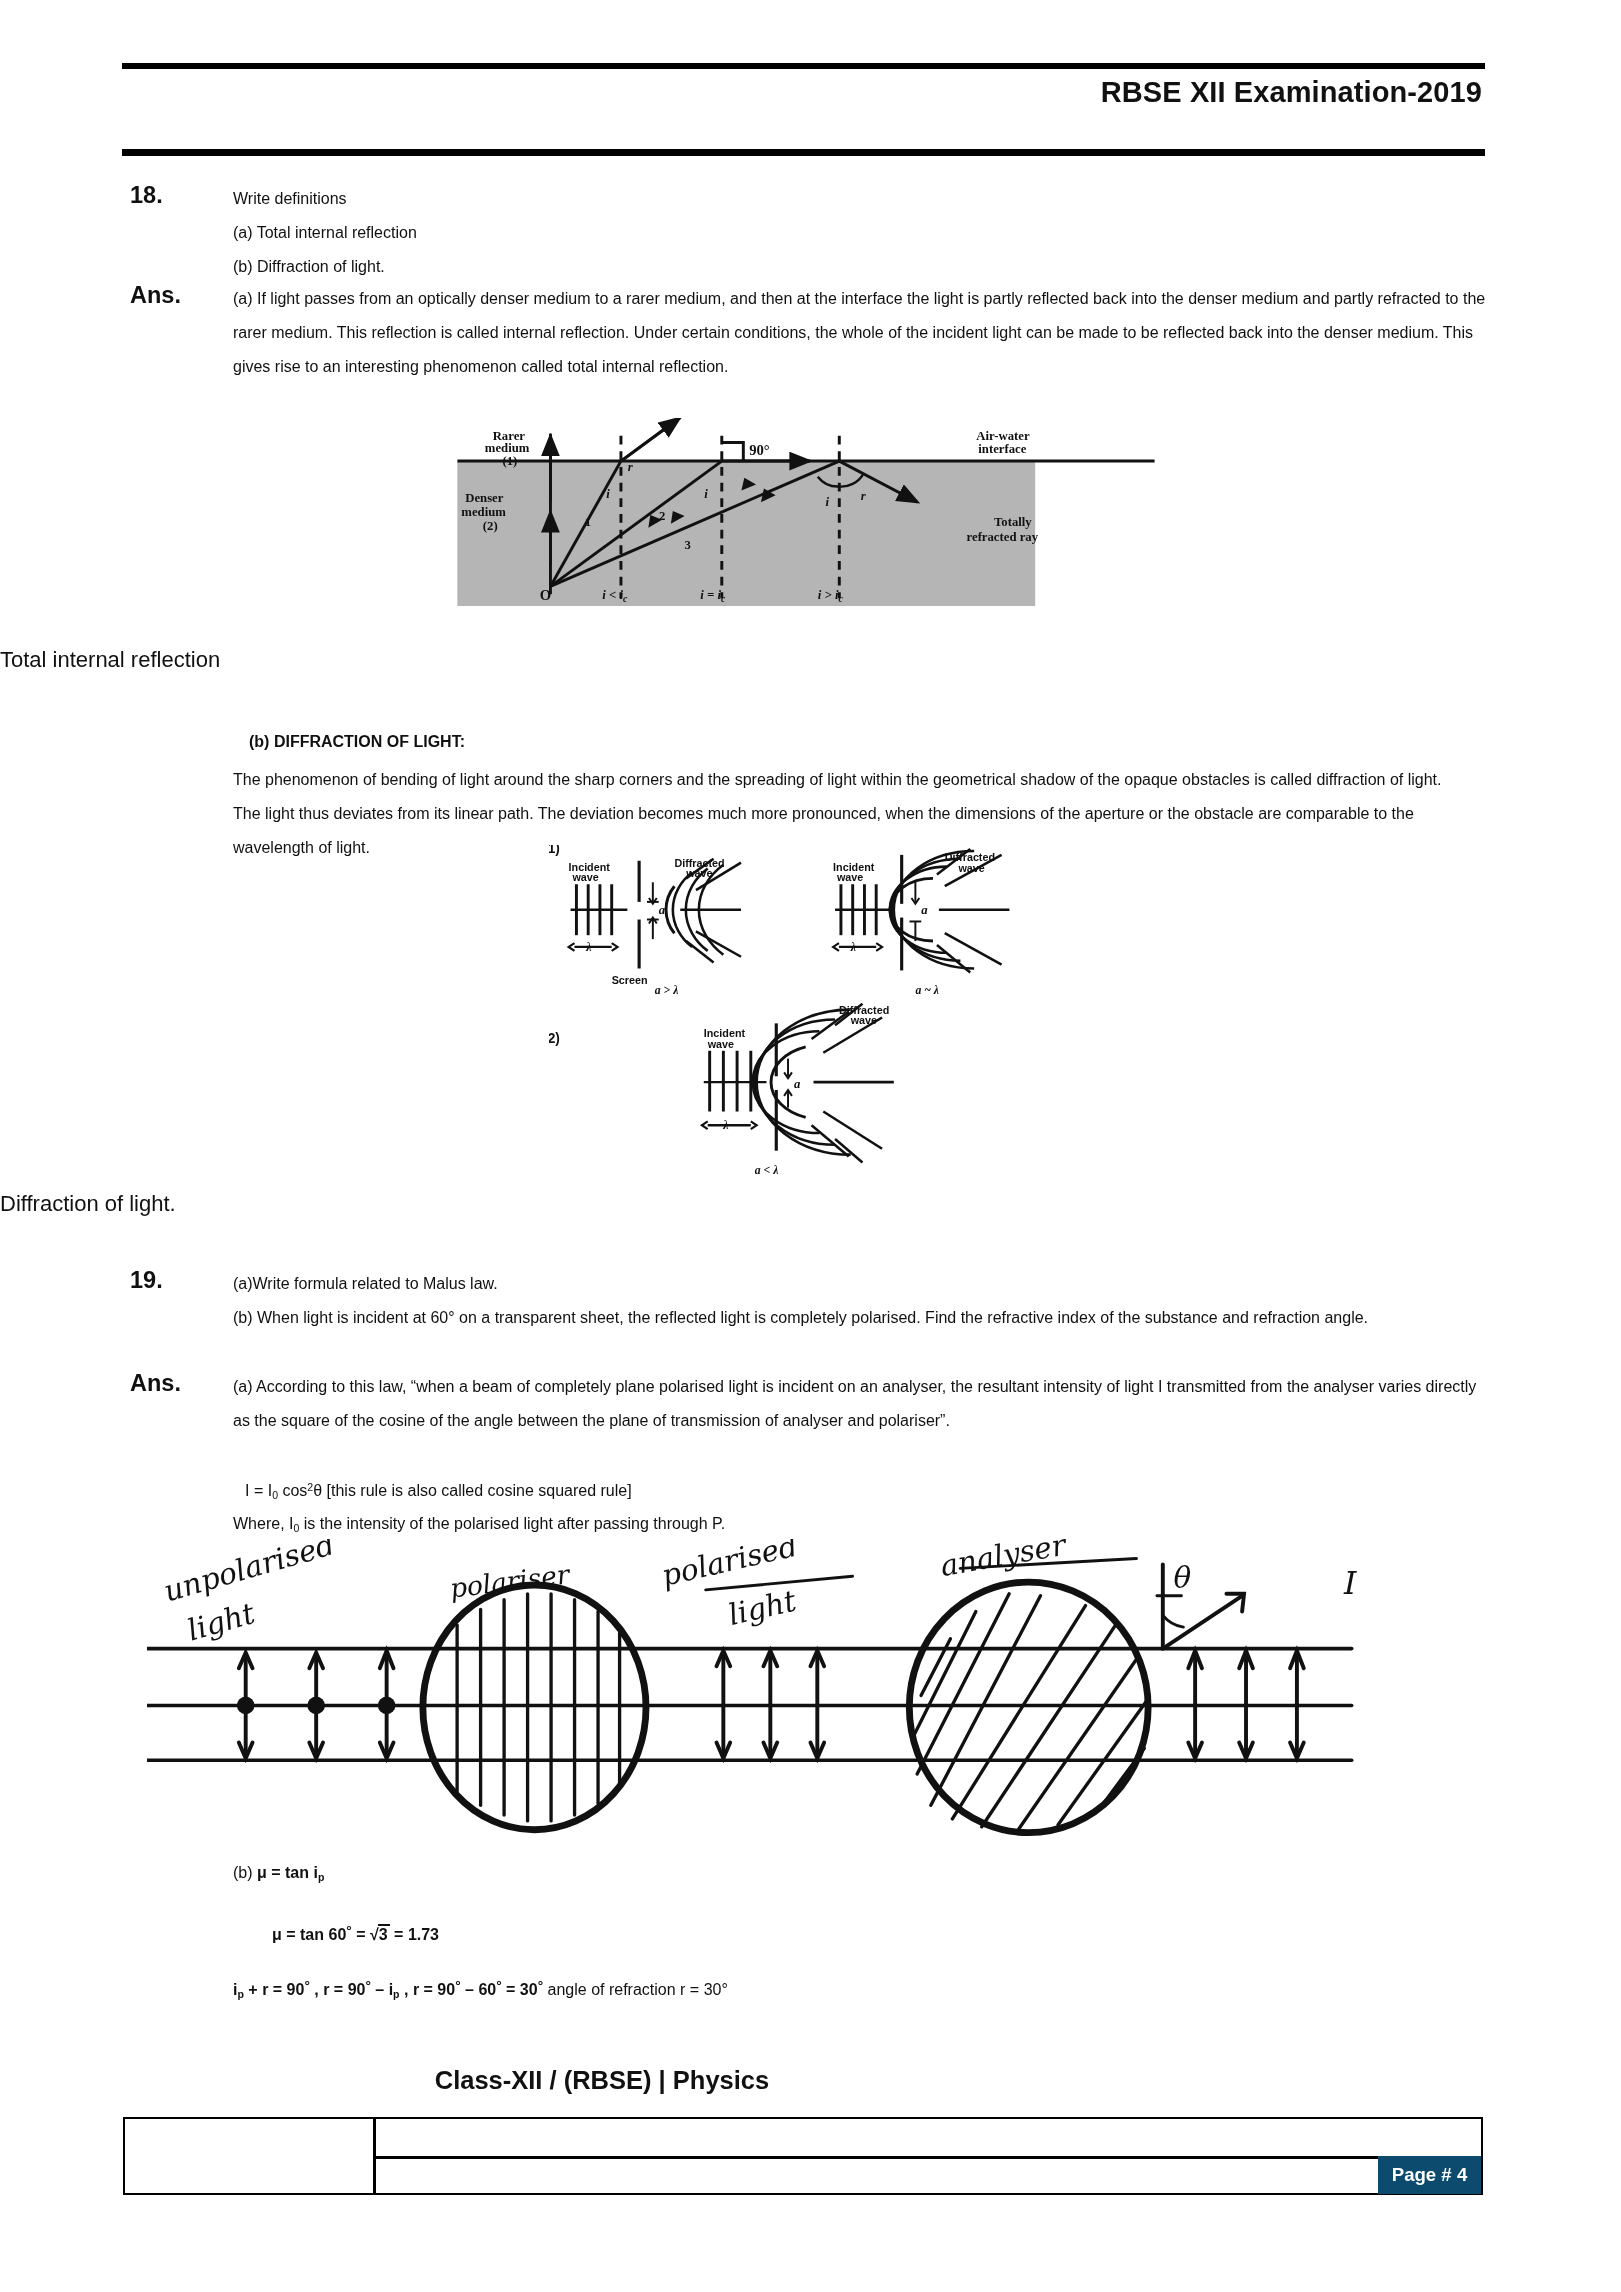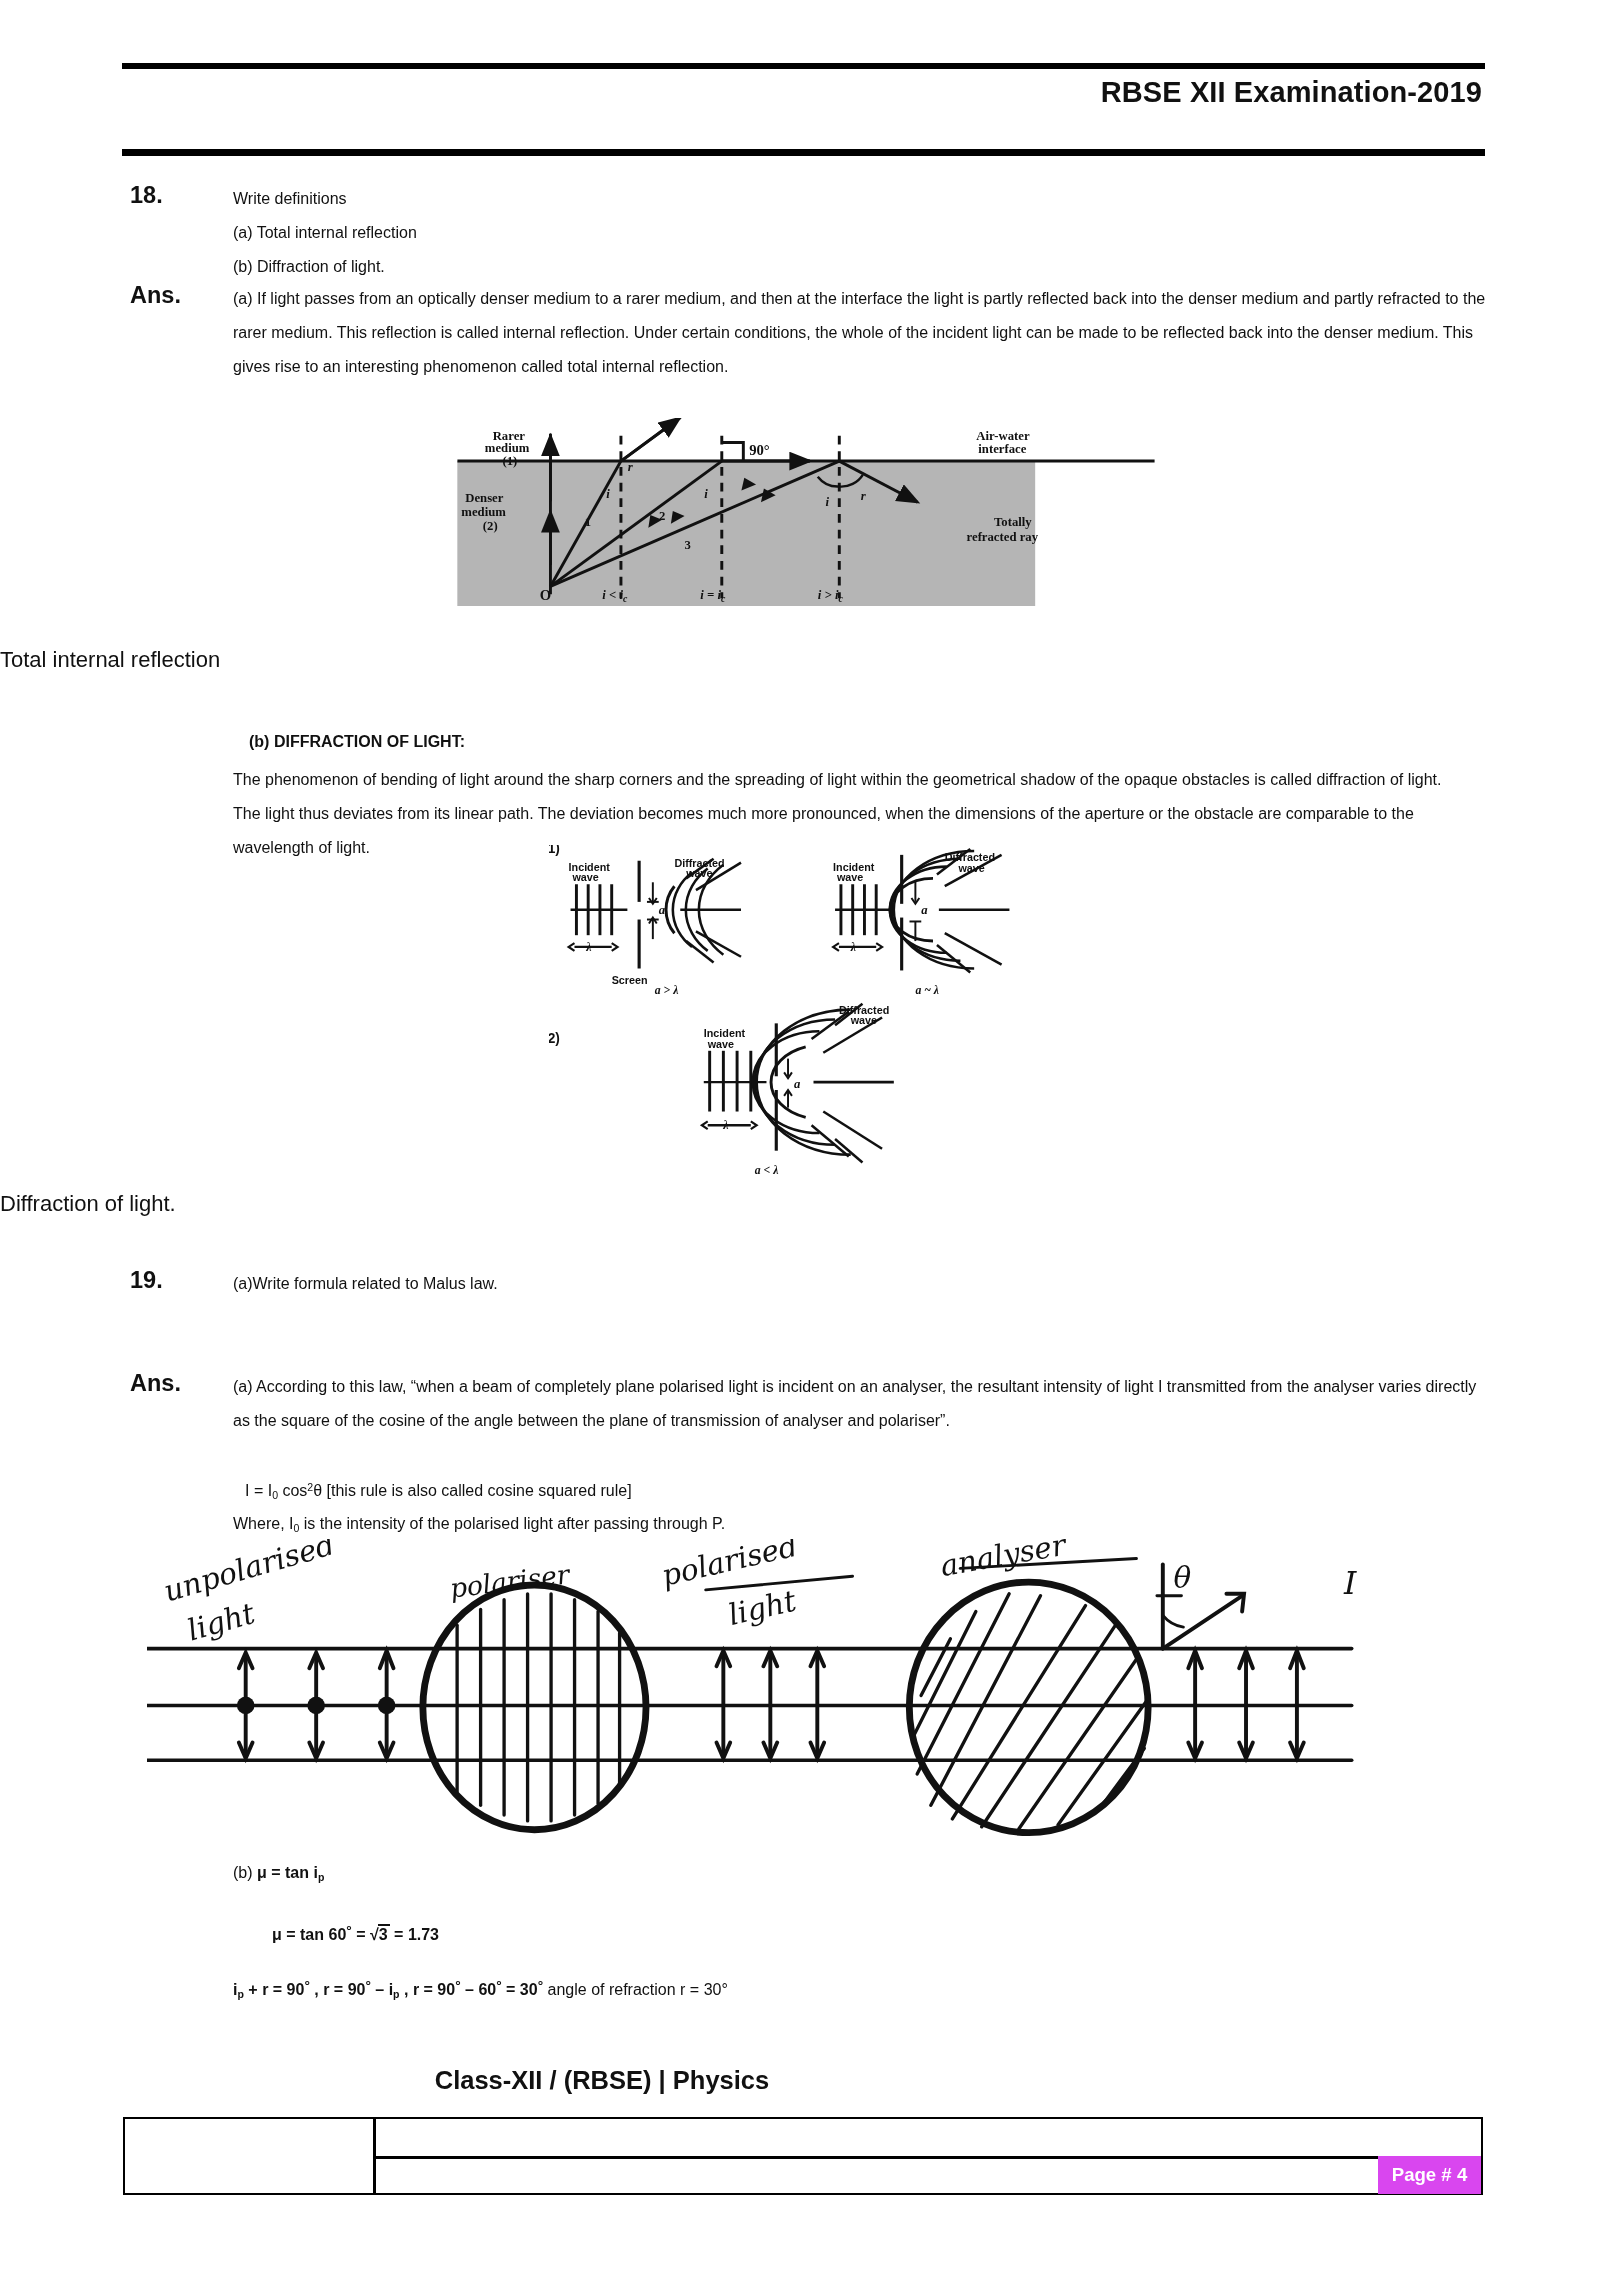--- a/index.html
+++ b/index.html
@@ -132,21 +132,21 @@
     position: absolute;
     left: 248px; top: 37px;
     width: 1110px; height: 2.9px;
     background: #000;
   }
   .ftbl .pagebox {
     position: absolute;
     right: 0; top: 37px;
     width: 103px;
     height: 38px;
-    background: #d946ef;
+    background: #0c4a6e;
     color: #fff;
     font-size: 18.6px;
     font-weight: bold;
     display: flex;
     align-items: center;
     justify-content: center;
   }
 </style>
 </head>
 <body>
@@ -370,20 +370,21 @@
         <text x="210" y="336">a &lt; λ</text>
       </g>
     </svg>
   </div>
 
   <div class="caption" style="left:0; top:1191px; width:1166px;">Diffraction of light.</div>
 
   <div class="q-num" style="left:130px; top:1267px;">19.</div>
   <div class="txt" style="left:233px; top:1267px; width:1257px;">
     <p>(a)Write formula related to Malus law.</p>
+    <p>(b) When light is incident at 60° on a transparent sheet, the reflected light is completely polarised. Find the refractive index of the substance and refraction angle.</p>
   </div>
 
   <div class="q-num" style="left:130px; top:1370px;">Ans.</div>
   <div class="txt" style="left:233px; top:1370px; width:1257px;">(a) According to this law, “when a beam of completely plane polarised light is incident on an analyser, the resultant intensity of light I transmitted from the analyser varies directly as the square of the cosine of the angle  between the plane of transmission of analyser and polariser”.</div>
 
   <div class="txt" style="left:245px; top:1470px;">
     <span>I = I</span><sub>0</sub><span> cos</span><sup>2</sup><span>θ</span><span>  [this rule is also called cosine squared rule]</span>
   </div>
 
   <div class="txt" style="left:233px; top:1507px;">

